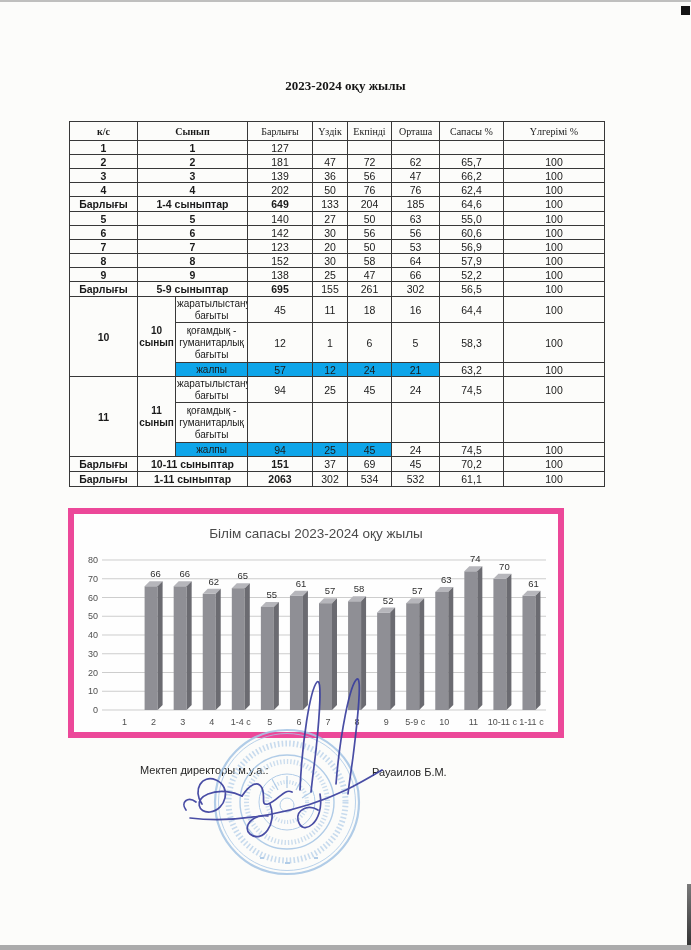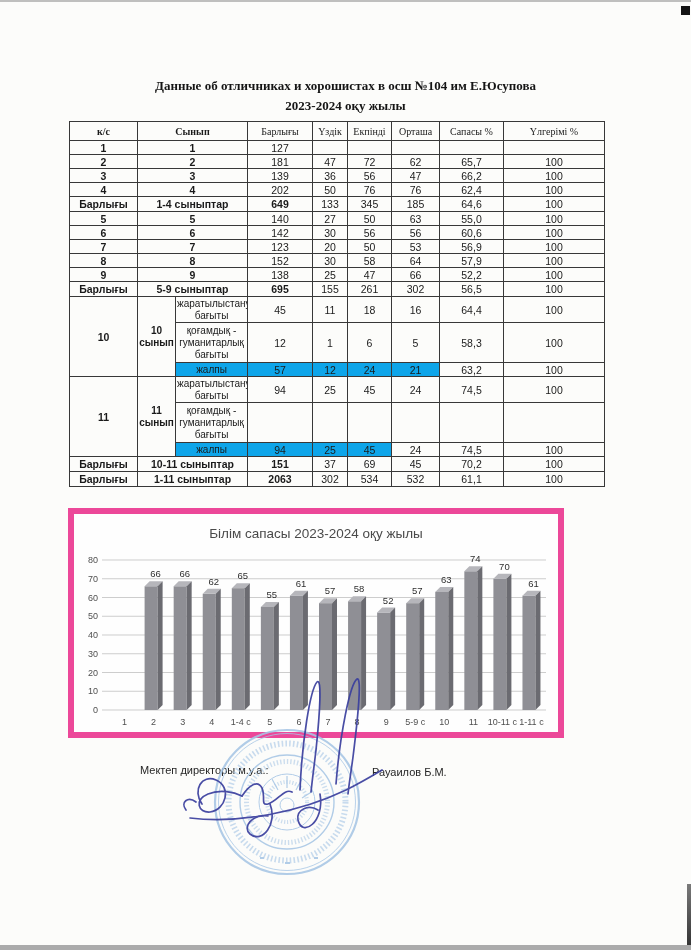--- a/index.html
+++ b/index.html
@@ -41,21 +41,20 @@
   .art-right-edge{position:absolute;left:687px;top:884px;width:4px;height:66px;
                   background:linear-gradient(180deg,#7a7a7a,#2f2f2f);}
   .art-bottom-strip{position:absolute;left:0;top:945px;width:691px;height:5px;background:#ababab;}
 </style>
 </head>
 <body>
 
 <div class="page">
 
   <div class="doc-title">
-    <div>Данные об отличниках и хорошистах в осш №104 им Е.Юсупова</div>
     <div>2023-2024 оқу жылы</div>
   </div>
 
   <table class="results">
     <colgroup>
       <col style="width:68px">
         <col style="width:38px">
         <col style="width:72px">
       <col style="width:65px">
         <col style="width:35px">
@@ -113,21 +112,21 @@
           <td>76</td>
           <td>76</td>
           <td>62,4</td>
           <td>100</td>
         </tr>
         <tr style="height: 15px;">
           <td class="b">Барлығы</td>
           <td colspan="2" class="b">1-4 сыныптар</td>
           <td class="b">649</td>
           <td>133</td>
-          <td>345</td>
+          <td>204</td>
           <td>185</td>
           <td>64,6</td>
           <td>100</td>
         </tr>
         <tr style="height: 14px;">
           <td class="b">5</td>
           <td colspan="2" class="b">5</td>
           <td>140</td>
           <td>27</td>
           <td>50</td>

